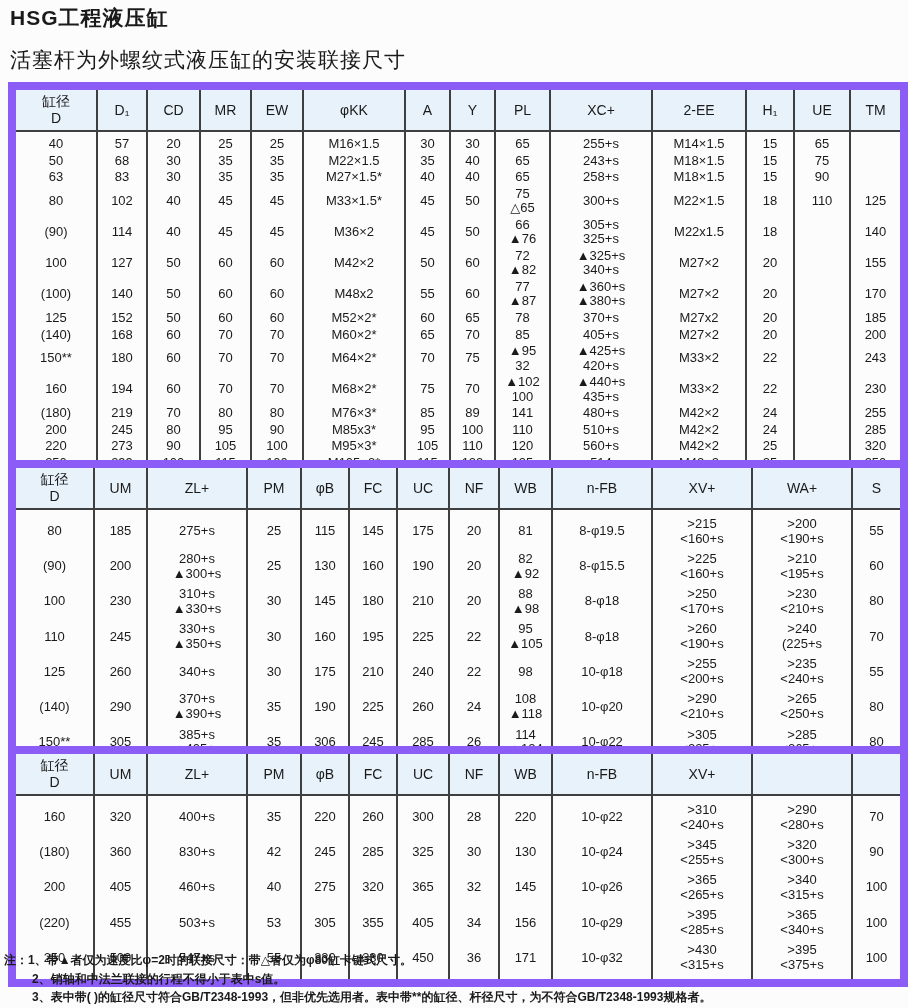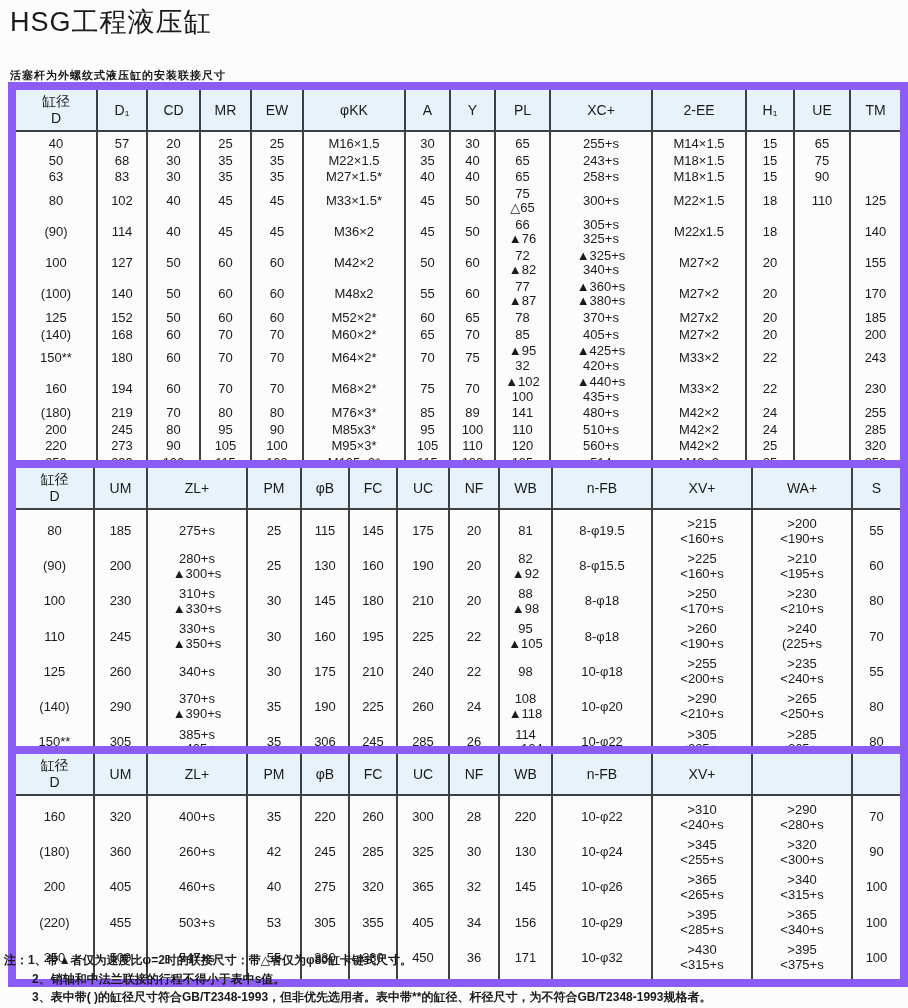--- a/index.html
+++ b/index.html
@@ -7,25 +7,25 @@
     width:908px;height:1008px;
     font-family:"Liberation Sans","DejaVu Sans",sans-serif;
     color:#1a1a1a;
   }
   .page{
     position:relative;width:908px;height:1008px;
     background:#fcfcfc;overflow:hidden;
   }
   .page-title{
     position:absolute;top:4px;left:10px;
-    font-size:27px;font-weight:normal;letter-spacing:1px;
+    font-size:21px;font-weight:bold;letter-spacing:1px;
   }
   .page-subtitle{
     position:absolute;top:46px;left:10px;
-    font-size:11px;font-weight:bold;letter-spacing:1px;margin-top:22px;
+    font-size:21px;font-weight:normal;letter-spacing:1px;
   }
   .tbl-wrap{position:absolute;left:8px;}
   .tbl-wrap.t1{top:82px;}
   .tbl-wrap.t2{top:460px;}
   .tbl-wrap.t3{top:746px;}
   table.spec{
     border-collapse:collapse;table-layout:fixed;width:892px;
     border:8px solid #8b5cf6;
   }
   table.spec th{
@@ -575,21 +575,21 @@
             <td>10-φ22</td>
             <td>&gt;310
 &lt;240+s</td>
             <td>&gt;290
 &lt;280+s</td>
             <td>70</td>
           </tr>
           <tr>
             <td>(180)</td>
             <td>360</td>
-            <td>260+s</td>
+            <td>830+s</td>
             <td>42</td>
             <td>245</td>
             <td>285</td>
             <td>325</td>
             <td>30</td>
             <td>130</td>
             <td>10-φ24</td>
             <td>&gt;345
 &lt;255+s</td>
             <td>&gt;320

